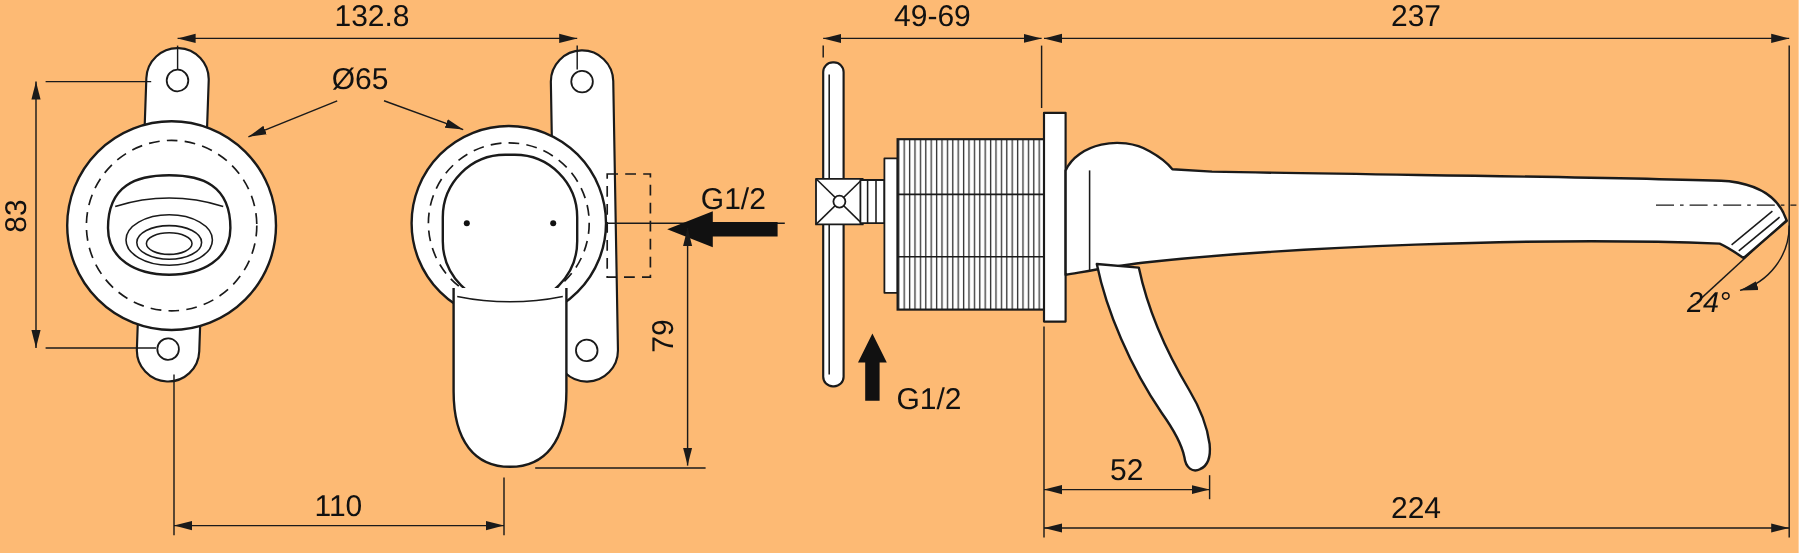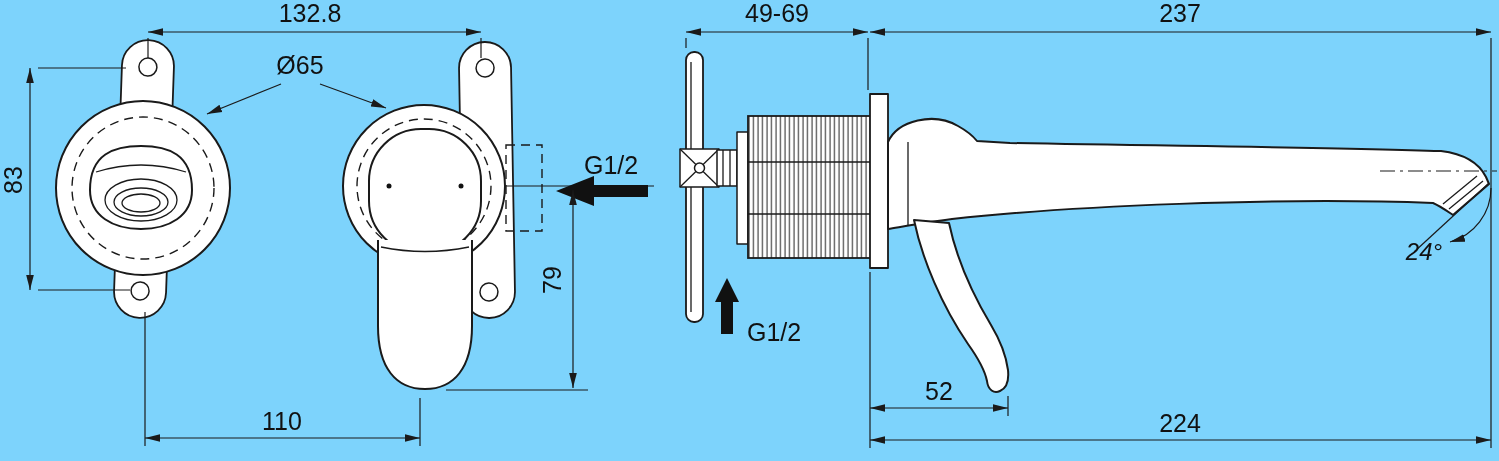--- a/index.html
+++ b/index.html
@@ -1,16 +1,16 @@
 <!DOCTYPE html>
 <html><head>
 <meta charset="utf-8">
 <style>
   html,body{margin:0;padding:0;background:#fff;}
-  #canvas{width:1499px;height:461px;background:#7dd3fc;position:relative;overflow:hidden;
+  #canvas{width:1499px;height:461px;background:#fdba74;position:relative;overflow:hidden;
           font-family:"Liberation Sans","DejaVu Sans",sans-serif;}
   svg text{font-family:"Liberation Sans","DejaVu Sans",sans-serif;font-size:25px;fill:#111;}
   .outline{fill:#fff;stroke:#1a1a1a;stroke-width:2;stroke-linejoin:round;}
   .sw18{stroke-width:1.8;}
   .sw15{stroke-width:1.5;}
   .thin{fill:none;stroke:#1a1a1a;stroke-width:1.3;}
   .dim{fill:none;stroke:#1a1a1a;stroke-width:1.2;}
   .dashed{fill:none;stroke:#1a1a1a;stroke-width:1.4;stroke-dasharray:9 6;}
   .dashdot{fill:none;stroke:#1a1a1a;stroke-width:1.1;stroke-dasharray:15 5 3 5;}
   .solid{fill:#111;stroke:none;}

